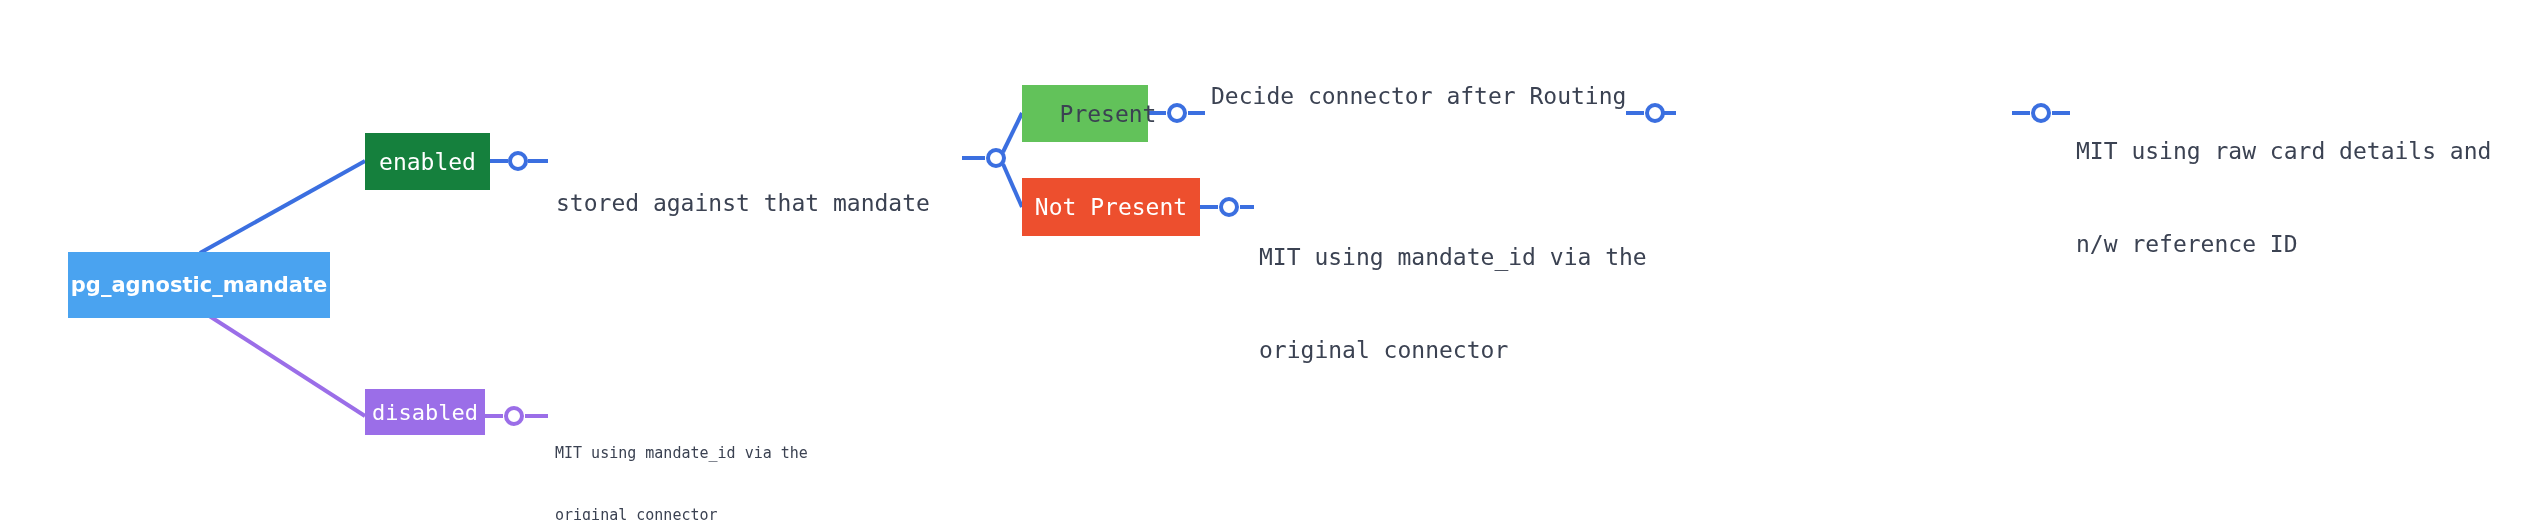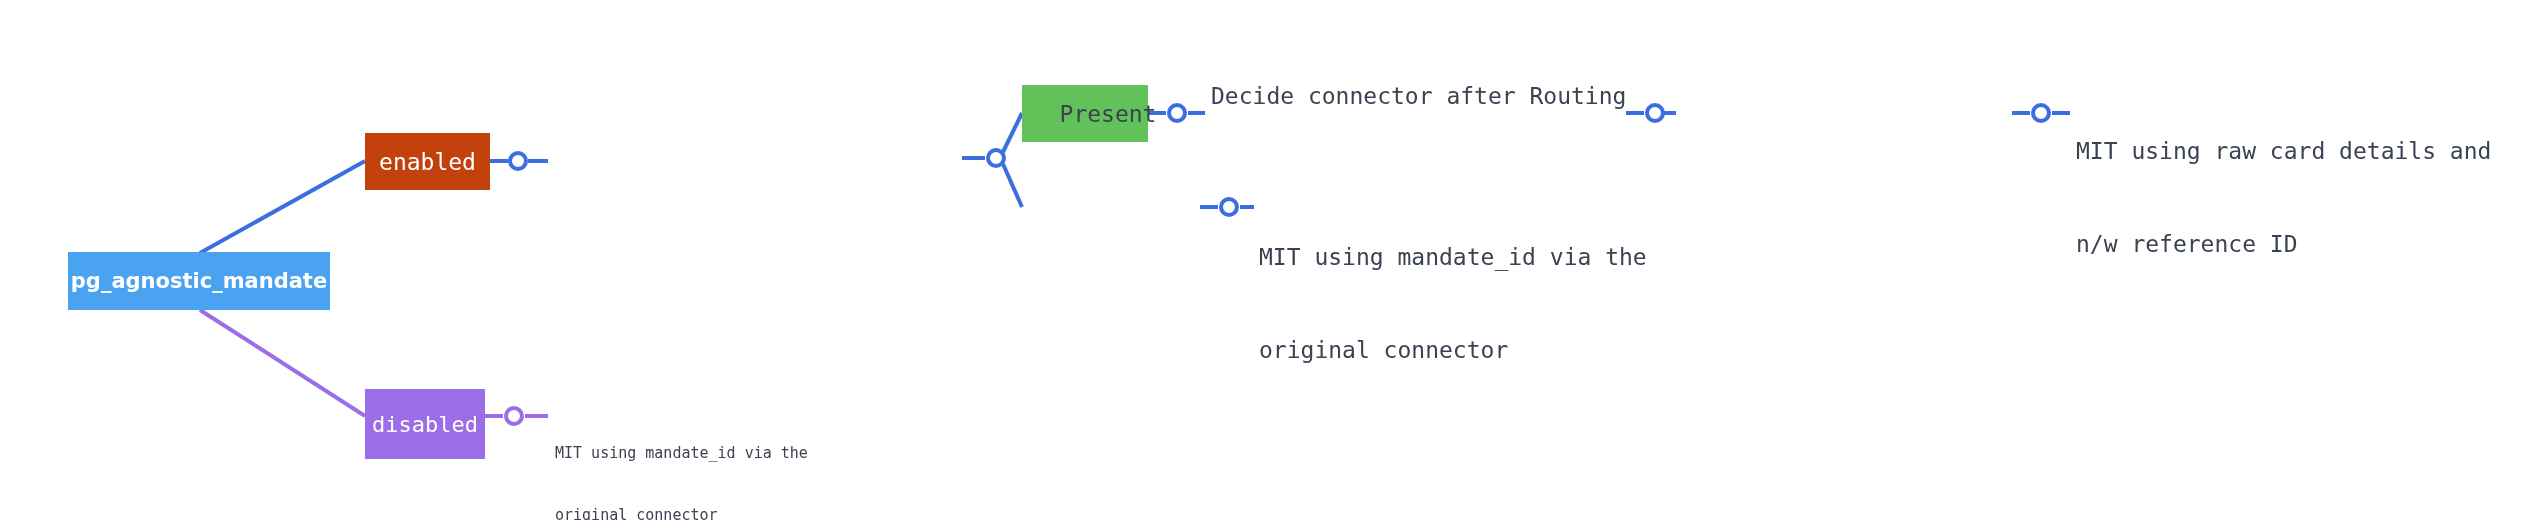--- a/index.html
+++ b/index.html
@@ -29,41 +29,41 @@
     align-items: center;
     justify-content: center;
     box-sizing: border-box;
     white-space: pre;
     letter-spacing: 0px;
   }
   .node-root {
     left: 68px;
     top: 252px;
     width: 262px;
-    height: 58px;
+    height: 66px;
     background: #4aa3f0;
     color: #ffffff;
     font-family: "DejaVu Sans", "Liberation Sans", sans-serif;
     font-weight: bold;
     font-size: 21px;
   }
   .node-enabled {
     left: 365px;
     top: 133px;
     width: 125px;
     height: 57px;
-    background: #c2410c;
+    background: #15803d;
     color: #ffffff;
     font-size: 23px;
   }
   .node-disabled {
     left: 365px;
     top: 389px;
     width: 120px;
-    height: 70px;
+    height: 46px;
     background: #9b6ee8;
     color: #ffffff;
     font-size: 22px;
   }
   .node-present {
     left: 1022px;
     top: 85px;
     width: 126px;
     height: 57px;
     background: #62c25a;
@@ -154,22 +154,26 @@
   </div>
 
   <div class="node node-disabled">
     <span>disabled</span>
   </div>
 
   <div class="node node-present">
     <span>Present</span>
   </div>
 
+  <div class="node node-notpresent">
+    <span>Not Present</span>
+  </div>
 
   <div class="leaf leaf-check">
+    <div>stored against that mandate</div>
   </div>
 
   <div class="leaf leaf-decide">Decide connector after Routing</div>
 
 
   <div class="leaf leaf-rawcard">
     <div>MIT using raw card details and</div>
     <div>n/w reference ID</div>
   </div>
 

